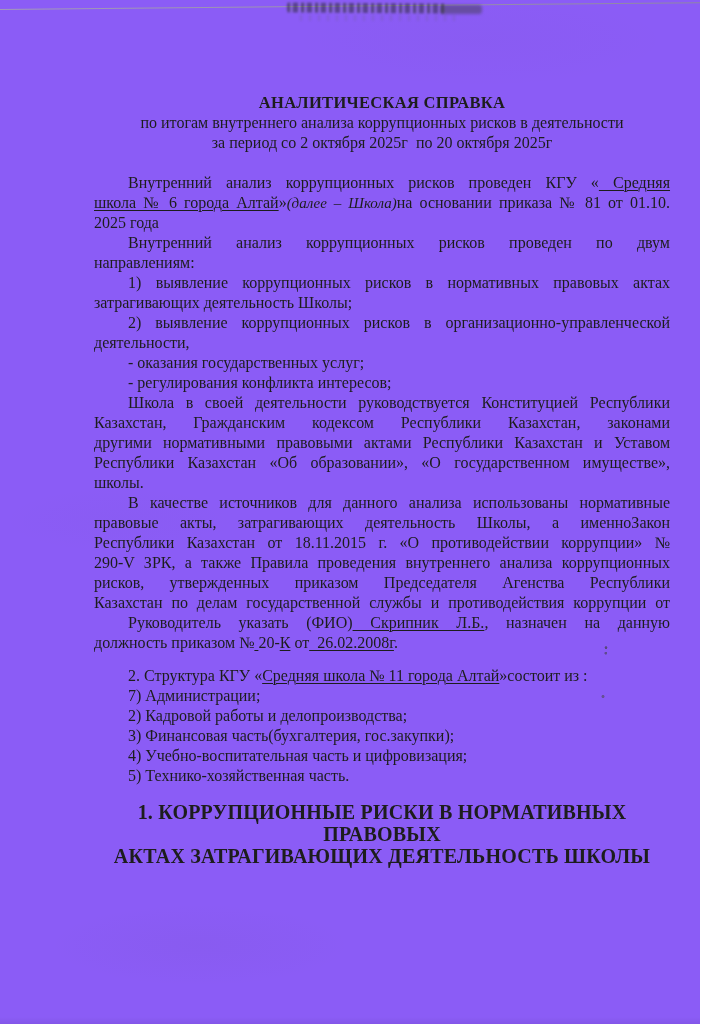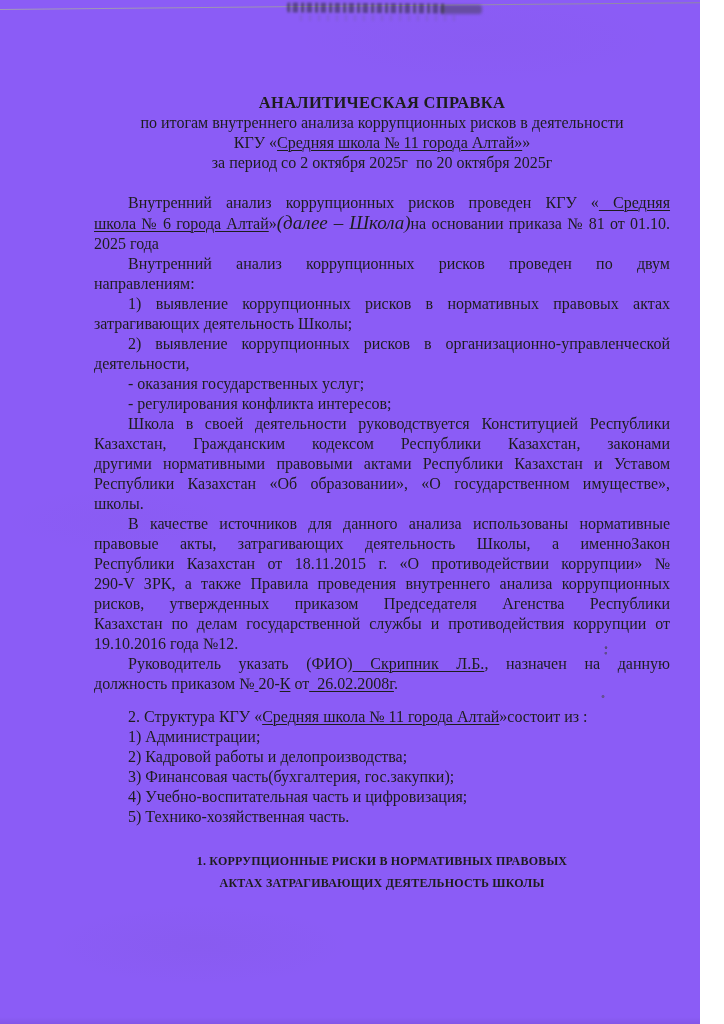--- a/index.html
+++ b/index.html
@@ -22,25 +22,25 @@
   .header { margin-top:93px; text-align:center; font-size:16px; line-height:20px; }
   .doc-title { font-weight:bold; font-size:16.5px; letter-spacing:0.3px; }
 
   .body-block { margin-top:20px; }
   .ln { font-size:16px; line-height:20px; min-height:20px; white-space:normal; }
   .jst { text-align:justify; text-align-last:justify; }
   .ind { padding-left:34px; }
   .p-gap { margin-top:13px; }
 
   .seg-u { text-decoration:underline; text-underline-offset:2px; text-decoration-thickness:1px; }
-  .seg-i { font-style:italic; font-size:19px; }
+  .seg-i { font-style:italic; font-size:15px; }
 
   .section-heading {
-    margin-top:23px; text-align:center; font-weight:bold;
-    font-size:12px; line-height:22px; letter-spacing:0.2px;
+    margin-top:15px; text-align:center; font-weight:bold;
+    font-size:20px; line-height:22px; letter-spacing:0.2px;
   }
 
   
   .scan-line {
     position:absolute; left:-3px; top:9px; width:732px; height:1px;
     background:linear-gradient(to right, #a9a9a9, #8f8f8f);
     transform:rotate(-0.55deg); transform-origin:left center; opacity:0.8;
   }
   .scan-smudge {
     position:absolute; left:287px; top:3px; width:158px; height:10px;
@@ -88,21 +88,20 @@
   <div class="speck speck-1"></div>
   <div class="speck speck-2"></div>
   <div class="speck speck-3"></div>
   <div class="bottom-edge"></div>
 
   <div class="content">
 
     <div class="header">
       <div class="doc-title">АНАЛИТИЧЕСКАЯ СПРАВКА</div>
       <div class="ln">по итогам внутреннего анализа коррупционных рисков в деятельности</div>
-      <div class="ln"><span>КГУ «</span><span class="seg-u">Средняя школа № 11 города Алтай»</span><span>»</span></div>
       <div class="ln">за период со 2 октября 2025г &nbsp;по 20 октября 2025г</div>
     </div>
 
     <div class="body-block">
       <div class="ln jst ind"><span>Внутренний анализ коррупционных рисков проведен КГУ «</span><span class="seg-u">&nbsp;Средняя</span></div>
       <div class="ln jst"><span class="seg-u">школа № 6 города Алтай</span><span>»</span><span class="seg-i">(далее – Школа)</span><span>на основании приказа № 81 от 01.10.</span></div>
       <div class="ln"><span>2025 года</span></div>
 
       <div class="ln jst ind"><span>Внутренний анализ коррупционных рисков проведен по двум</span></div>
       <div class="ln"><span>направлениям:</span></div>
@@ -121,27 +120,26 @@
       <div class="ln jst"><span>другими нормативными правовыми актами Республики Казахстан и Уставом</span></div>
       <div class="ln jst"><span>Республики Казахстан «Об образовании», «О государственном имуществе»,</span></div>
       <div class="ln"><span>школы.</span></div>
 
       <div class="ln jst ind"><span>В качестве источников для данного анализа использованы нормативные</span></div>
       <div class="ln jst"><span>правовые акты, затрагивающих деятельность Школы, а именноЗакон</span></div>
       <div class="ln jst"><span>Республики Казахстан от 18.11.2015 г. «О противодействии коррупции» №</span></div>
       <div class="ln jst"><span>290-V ЗРК, а также Правила проведения внутреннего анализа коррупционных</span></div>
       <div class="ln jst"><span>рисков, утвержденных приказом Председателя Агенства Республики</span></div>
       <div class="ln jst"><span>Казахстан по делам государственной службы и противодействия коррупции от</span></div>
-      <div class="ln"><span>19.10.2016 года №12.</span></div>
 
       <div class="ln jst ind"><span>Руководитель указать (ФИО)</span><span class="seg-u">&nbsp;Скрипник&nbsp;Л.Б.</span><span>, назначен на данную</span></div>
       <div class="ln"><span>должность приказом №</span><span class="seg-u">&nbsp;</span><span>20-</span><span class="seg-u">К</span><span> от</span><span class="seg-u">&nbsp;&nbsp;26.02.2008г</span><span>.</span></div>
 
       <div class="ln ind p-gap"><span>2. Структура КГУ «</span><span class="seg-u">Средняя школа № 11 города Алтай</span><span>»состоит из :</span></div>
-      <div class="ln ind"><span>1) Администрации;</span></div>
+      <div class="ln ind"><span>7) Администрации;</span></div>
       <div class="ln ind"><span>2) Кадровой работы и делопроизводства;</span></div>
       <div class="ln ind"><span>3) Финансовая часть(бухгалтерия, гос.закупки);</span></div>
       <div class="ln ind"><span>4) Учебно-воспитательная часть и цифровизация;</span></div>
       <div class="ln ind"><span>5) Технико-хозяйственная часть.</span></div>
     </div>
 
     <div class="section-heading">
       <div>1. КОРРУПЦИОННЫЕ РИСКИ В НОРМАТИВНЫХ ПРАВОВЫХ</div>
       <div>АКТАХ ЗАТРАГИВАЮЩИХ ДЕЯТЕЛЬНОСТЬ ШКОЛЫ</div>
     </div>

